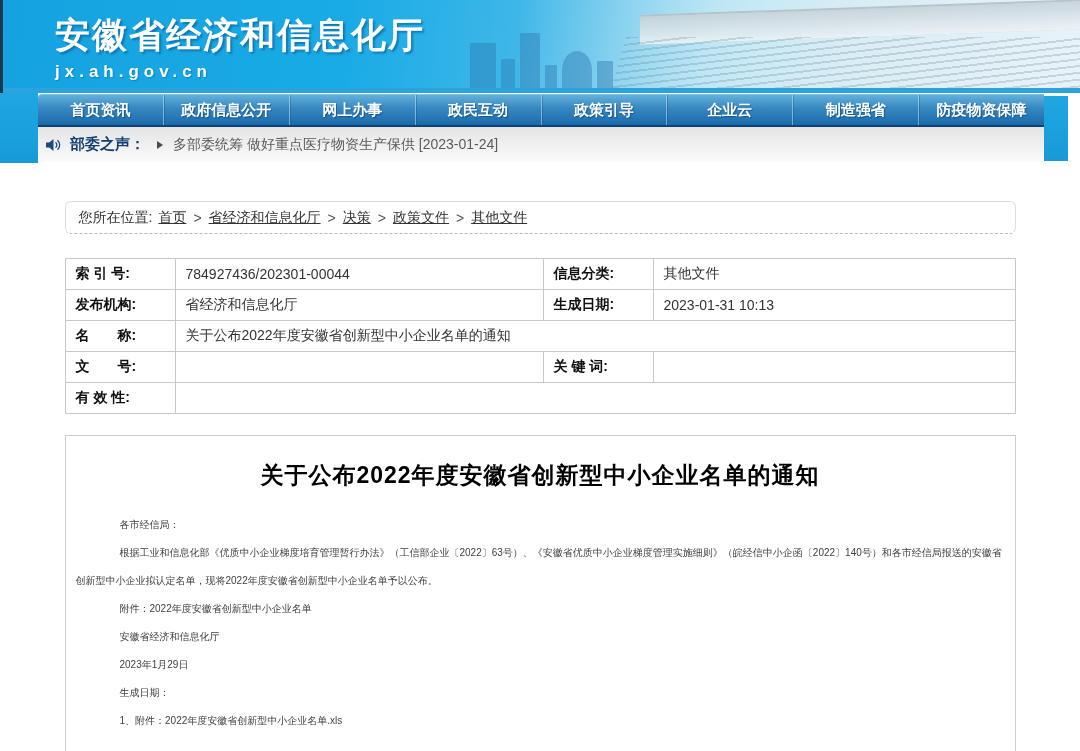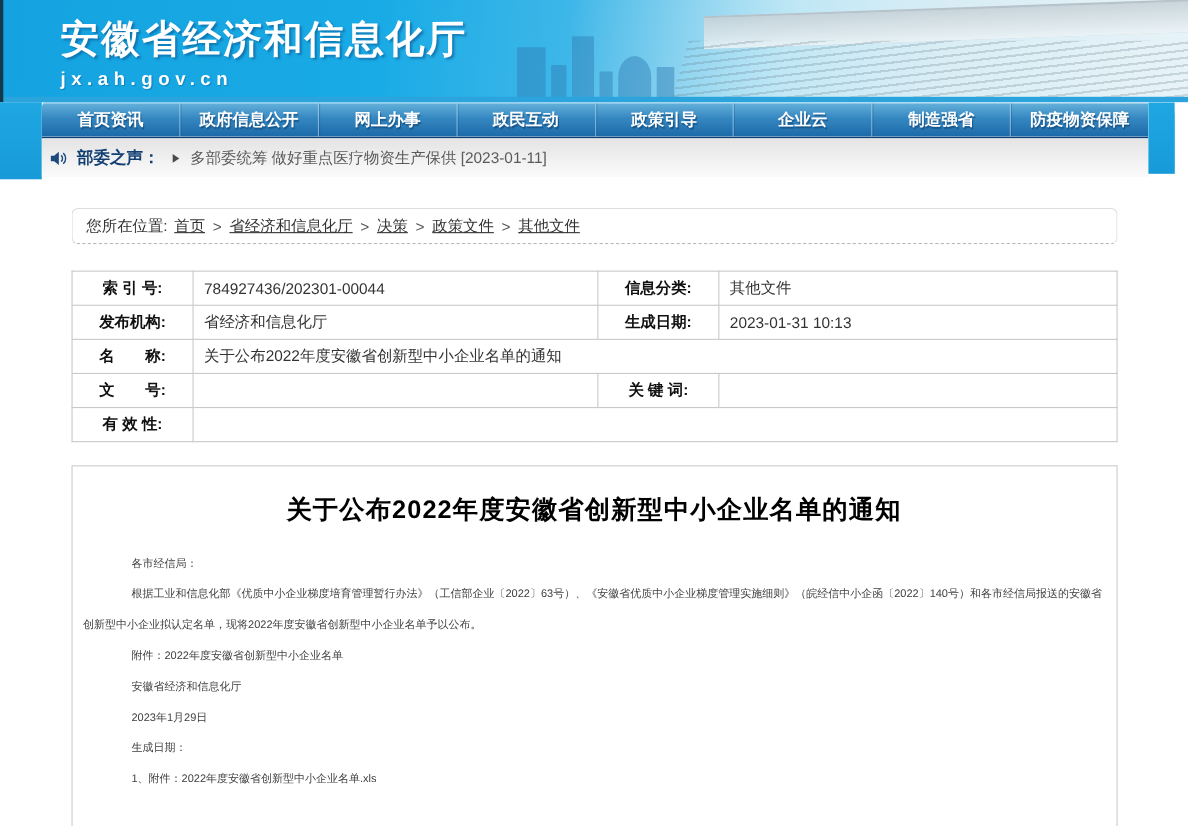--- a/index.html
+++ b/index.html
@@ -43,21 +43,21 @@
   .site-title {
     margin: 0; font-size: 35px; font-weight: bold; color: #fff; letter-spacing: 2px;
     text-shadow: 2px 2px 2px rgba(10,80,140,.55);
   }
   .site-url {
     margin-top: 3px; text-align: left; color: #fff; font-weight: bold;
     font-size: 17px; letter-spacing: 5px; text-shadow: 1px 1px 1px rgba(10,80,140,.4);
   }
 
   
-  .subheader { display: flex; align-items: flex-start; background: #fff; }
+  .subheader { display: flex; align-items: center; background: #fff; }
   .edge-strip { background: linear-gradient(180deg, #1fa7e2, #179bd8); }
   .edge-left  { width: 38px; height: 70px; }
   .edge-right { width: 24px; height: 65px; }
   .center-col { width: 1006px; }
   .right-filler { flex: 1; height: 10px; background: #fff; }
 
   .main-nav {
     display: flex; height: 33px;
     border-top: 1px solid #7cc3e6; border-bottom: 2px solid #0c4178;
     background: linear-gradient(180deg, #63b0da 0%, #3587c1 45%, #1c6aa9 100%);
@@ -78,35 +78,35 @@
   .ticker-label { font-weight: bold; color: #123f73; font-size: 15px; margin: 0 12px 0 9px; }
   .arrow-icon {
     width: 0; height: 0; border-left: 6px solid #4a4a4a;
     border-top: 4px solid transparent; border-bottom: 4px solid transparent; margin-right: 10px;
   }
   .ticker-item { color: #5a5a5a; font-size: 14px; cursor: pointer; }
 
   
   main { padding-top: 22px; }
   .breadcrumb-box {
-    width: 951px; height: 33px; margin: 4px auto;
+    width: 951px; height: 33px; margin: 16px auto;
     border: 1px solid #ddd; border-bottom: 1px dashed #b9b9b9; border-radius: 6px;
     display: flex; align-items: center; padding-left: 13px;
     font-size: 14px; color: #333; background: #fff;
   }
   .breadcrumb-box .crumb { cursor: pointer; text-decoration: underline; }
   .breadcrumb-box .sep { margin: 0 7px; color: #555; }
   .breadcrumb-prefix { margin-right: 6px; }
 
   .meta-table { width: 951px; margin: 24px auto 0; border-collapse: collapse; table-layout: fixed; }
   .meta-table td {
     border: 1px solid #c9c9c9; height: 31px; font-size: 14px; color: #333;
     padding: 0 10px; background: #fff; overflow: hidden; white-space: nowrap;
   }
-  .meta-table td.lbl { text-align: center; font-weight: bold; color: #101010; padding-right: 9px; margin-left: 20px; }
+  .meta-table td.lbl { text-align: left; font-weight: bold; color: #101010; padding-right: 9px; margin-left: 20px; }
 
   .article-panel {
     width: 951px; min-height: 400px; margin: 21px auto 0;
     border: 1px solid #ccc; background: #fff; padding: 24px 10px 30px;
   }
   .article-title { margin: 0 0 20px; text-align: center; font-size: 23px; font-weight: bold; color: #000; letter-spacing: 1px; }
   .article-body p { margin: 0; font-size: 10px; line-height: 28px; color: #404040; text-indent: 44px; }
   .attachment-link { cursor: pointer; }
 </style>
 </head>
@@ -147,21 +147,21 @@
     </nav>
     <div class="ticker">
       <span class="speaker-icon">
         <svg width="15" height="14" viewBox="0 0 15 14">
             <path d="M0 4.5h3.2L7.5 1v12L3.2 9.5H0z" fill="#1c4a7e"></path>
             <path d="M9.5 4.2a3.6 3.6 0 0 1 0 5.6M11.5 2.2a6.4 6.4 0 0 1 0 9.6" stroke="#1c4a7e" stroke-width="1.3" fill="none"></path>
           </svg>
       </span>
       <span class="ticker-label">部委之声：</span>
       <span class="arrow-icon"></span>
-      <span class="ticker-item">多部委统筹 做好重点医疗物资生产保供 [2023-01-11]</span>
+      <span class="ticker-item">多部委统筹 做好重点医疗物资生产保供 [2023-01-24]</span>
     </div>
   </div>
   <div class="edge-strip edge-right"></div>
   <div class="right-filler"></div>
 </div>
 
 <main>
 
   <div class="breadcrumb-box">
     <span class="breadcrumb-prefix">您所在位置:</span>

